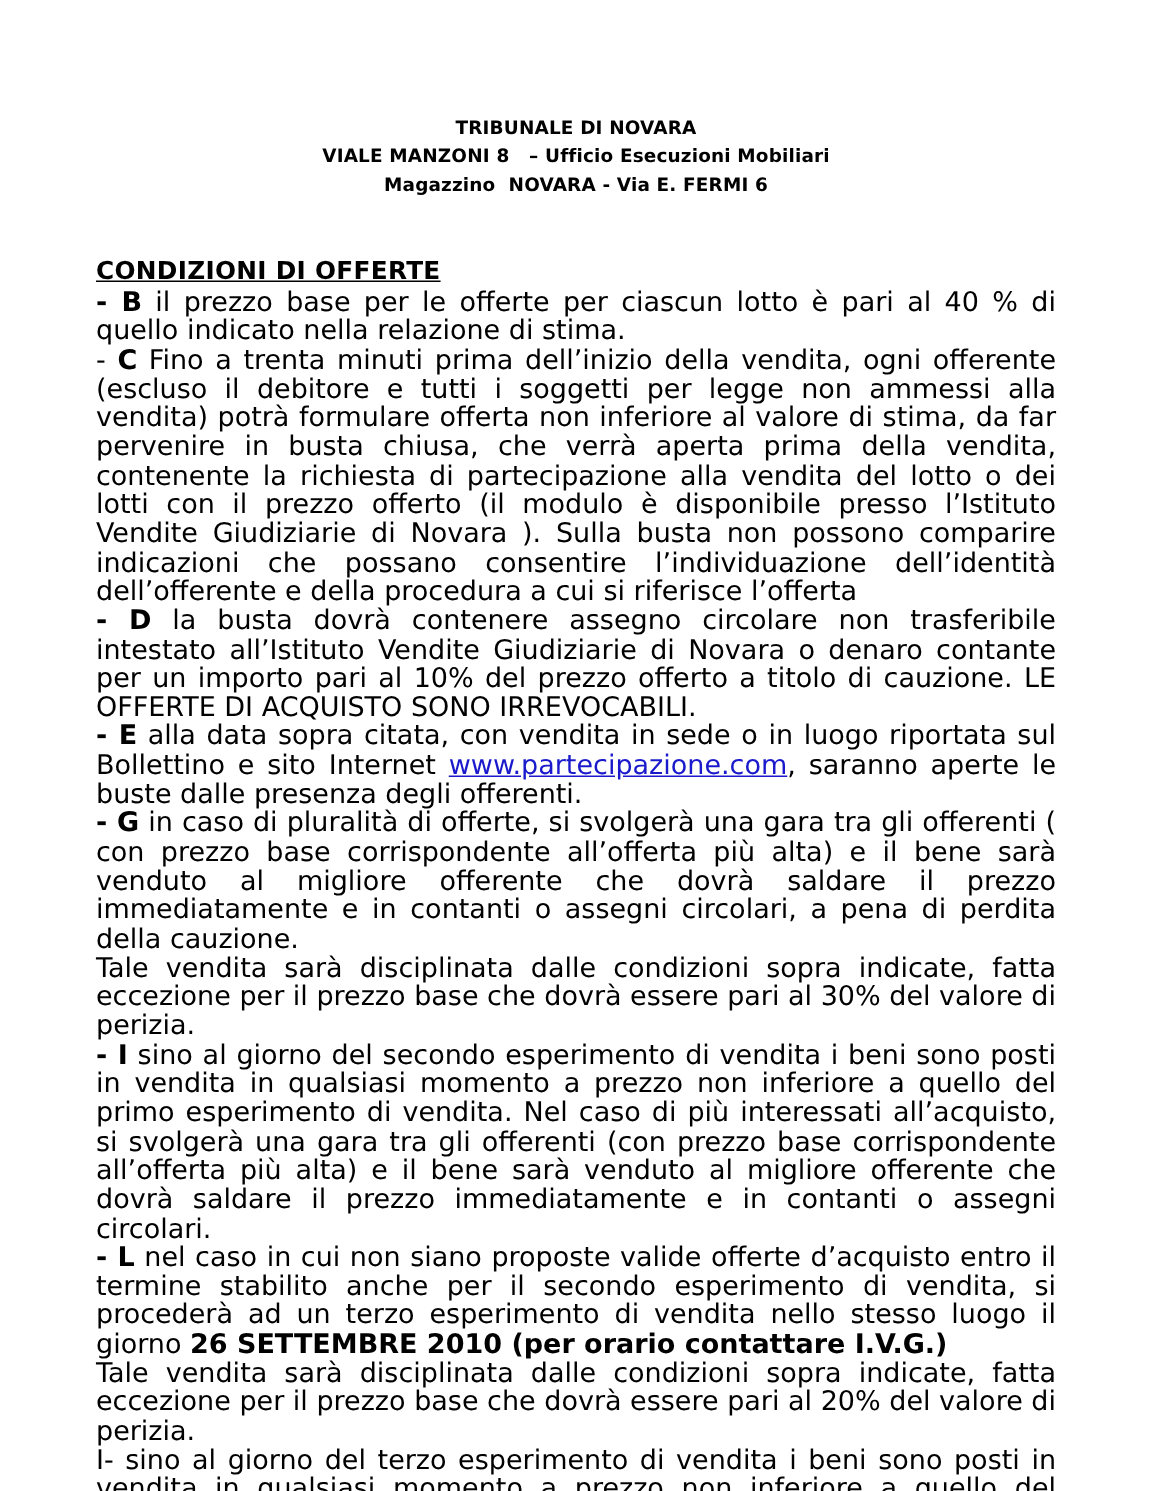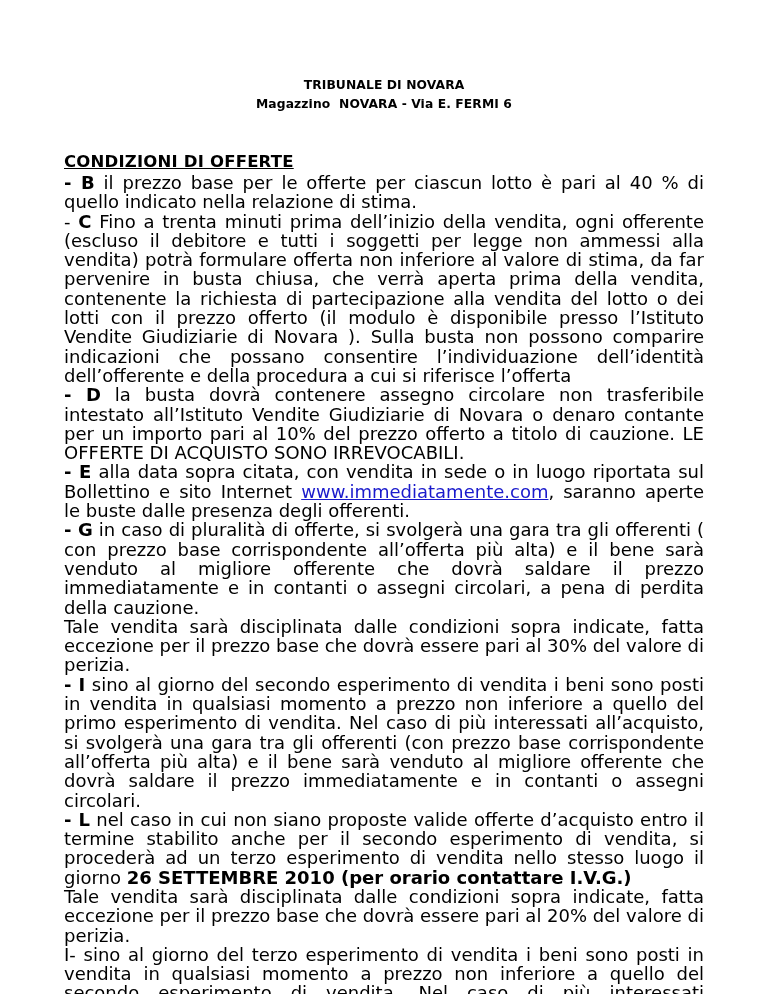--- a/index.html
+++ b/index.html
@@ -66,36 +66,37 @@
     letter-spacing: 0.1px;
   }
 </style>
 </head>
 <body>
 
 <div class="page">
 
   <div class="header">
     <div>TRIBUNALE DI NOVARA</div>
+    <div>VIALE MANZONI 8   – Ufficio Esecuzioni Mobiliari</div>
     <div>Magazzino  NOVARA - Via E. FERMI 6</div>
   </div>
 
   <div class="spacer-lg"></div>
 
   <div class="section-title">CONDIZIONI DI OFFERTE</div>
 
   <div class="body-text">
 
     <p class="para"><span class="b">-   B</span><span> il prezzo base per le offerte per ciascun lotto è pari al 40 % di quello indicato nella relazione di stima.</span></p>
 
     <p class="para"><span>- </span><span class="b">C</span><span> Fino a trenta minuti prima dell’inizio della vendita, ogni offerente (escluso il debitore e tutti i soggetti per legge non ammessi alla vendita) potrà formulare offerta non inferiore al valore di stima, da far pervenire in busta chiusa, che verrà aperta prima della vendita, contenente la richiesta di partecipazione alla vendita del lotto o dei lotti con il prezzo offerto (il modulo è disponibile presso l’Istituto Vendite Giudiziarie di Novara ). Sulla busta non possono comparire indicazioni che possano consentire l’individuazione dell’identità dell’offerente e della procedura a cui si riferisce l’offerta</span></p>
 
     <p class="para"><span class="b">- D</span><span> la busta dovrà contenere assegno circolare non trasferibile intestato all’Istituto Vendite Giudiziarie di Novara o denaro contante per un importo pari al 10% del prezzo offerto a titolo di cauzione. LE OFFERTE DI ACQUISTO SONO IRREVOCABILI.</span></p>
 
-    <p class="para"><span class="b">- E</span><span> alla data sopra citata, con vendita in sede o in luogo riportata sul Bollettino e sito Internet </span><a class="link" href="#">www.immediatamente.com</a><span>,   saranno aperte le buste dalle presenza degli offerenti.</span></p>
+    <p class="para"><span class="b">- E</span><span> alla data sopra citata, con vendita in sede o in luogo riportata sul Bollettino e sito Internet </span><a class="link" href="#">www.partecipazione.com</a><span>,   saranno aperte le buste dalle presenza degli offerenti.</span></p>
 
 
     <p class="para"><span class="b">- G</span><span> in caso di pluralità di offerte, si svolgerà una gara tra gli offerenti ( con prezzo base corrispondente all’offerta più alta) e il bene sarà venduto al migliore offerente che dovrà saldare il prezzo immediatamente e in contanti o assegni circolari, a pena di perdita della cauzione.</span></p>
 
 
     <p class="para">Tale vendita sarà disciplinata dalle condizioni sopra indicate, fatta eccezione per il prezzo base che dovrà essere pari al 30% del valore di perizia.</p>
 
     <p class="para"><span class="b">- I</span><span> sino al giorno del secondo esperimento di vendita i beni sono posti in vendita in qualsiasi momento a prezzo non inferiore a quello del primo esperimento di vendita. Nel caso di più interessati all’acquisto, si svolgerà una gara tra gli offerenti (con prezzo base corrispondente all’offerta più alta) e il bene sarà venduto al migliore offerente che dovrà saldare il prezzo immediatamente e in contanti o assegni circolari.</span></p>
 
     <p class="para"><span class="b">- L</span><span> nel caso in cui non siano proposte valide offerte d’acquisto entro il termine stabilito anche per il secondo esperimento di vendita, si procederà ad un terzo esperimento di vendita nello stesso luogo il giorno </span><span class="b">26 SETTEMBRE 2010 (per orario contattare I.V.G.)</span></p>

